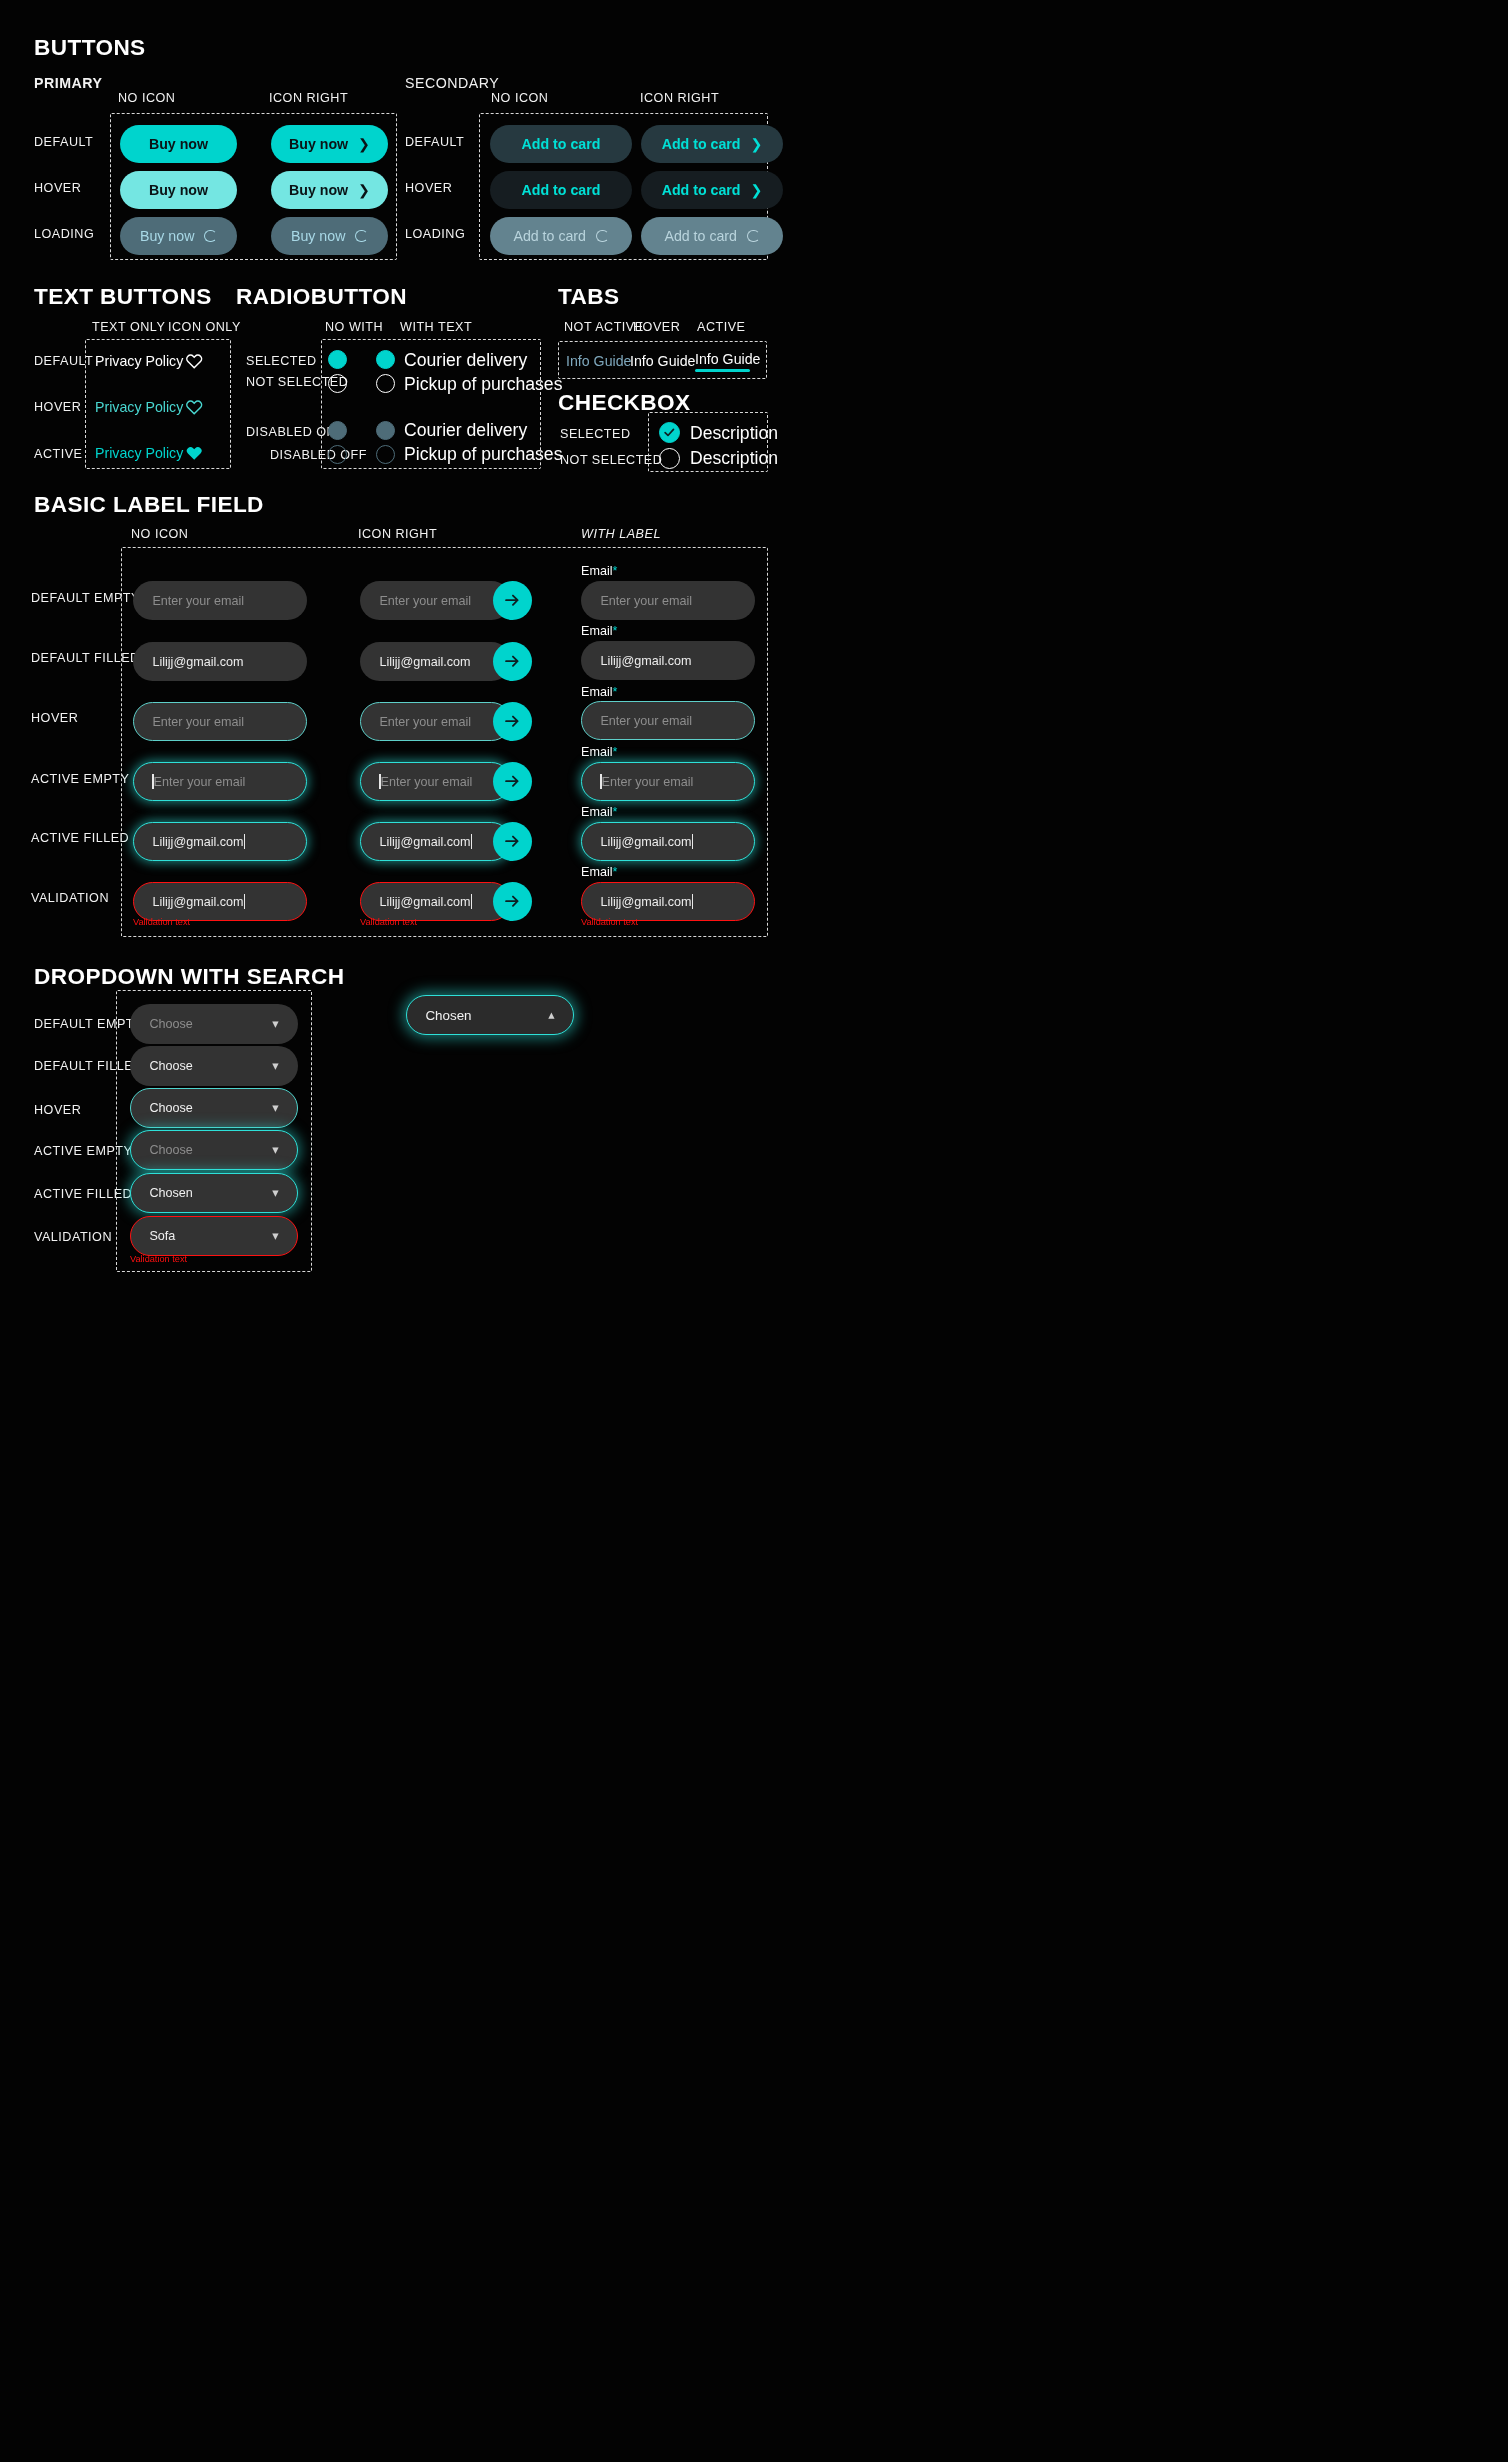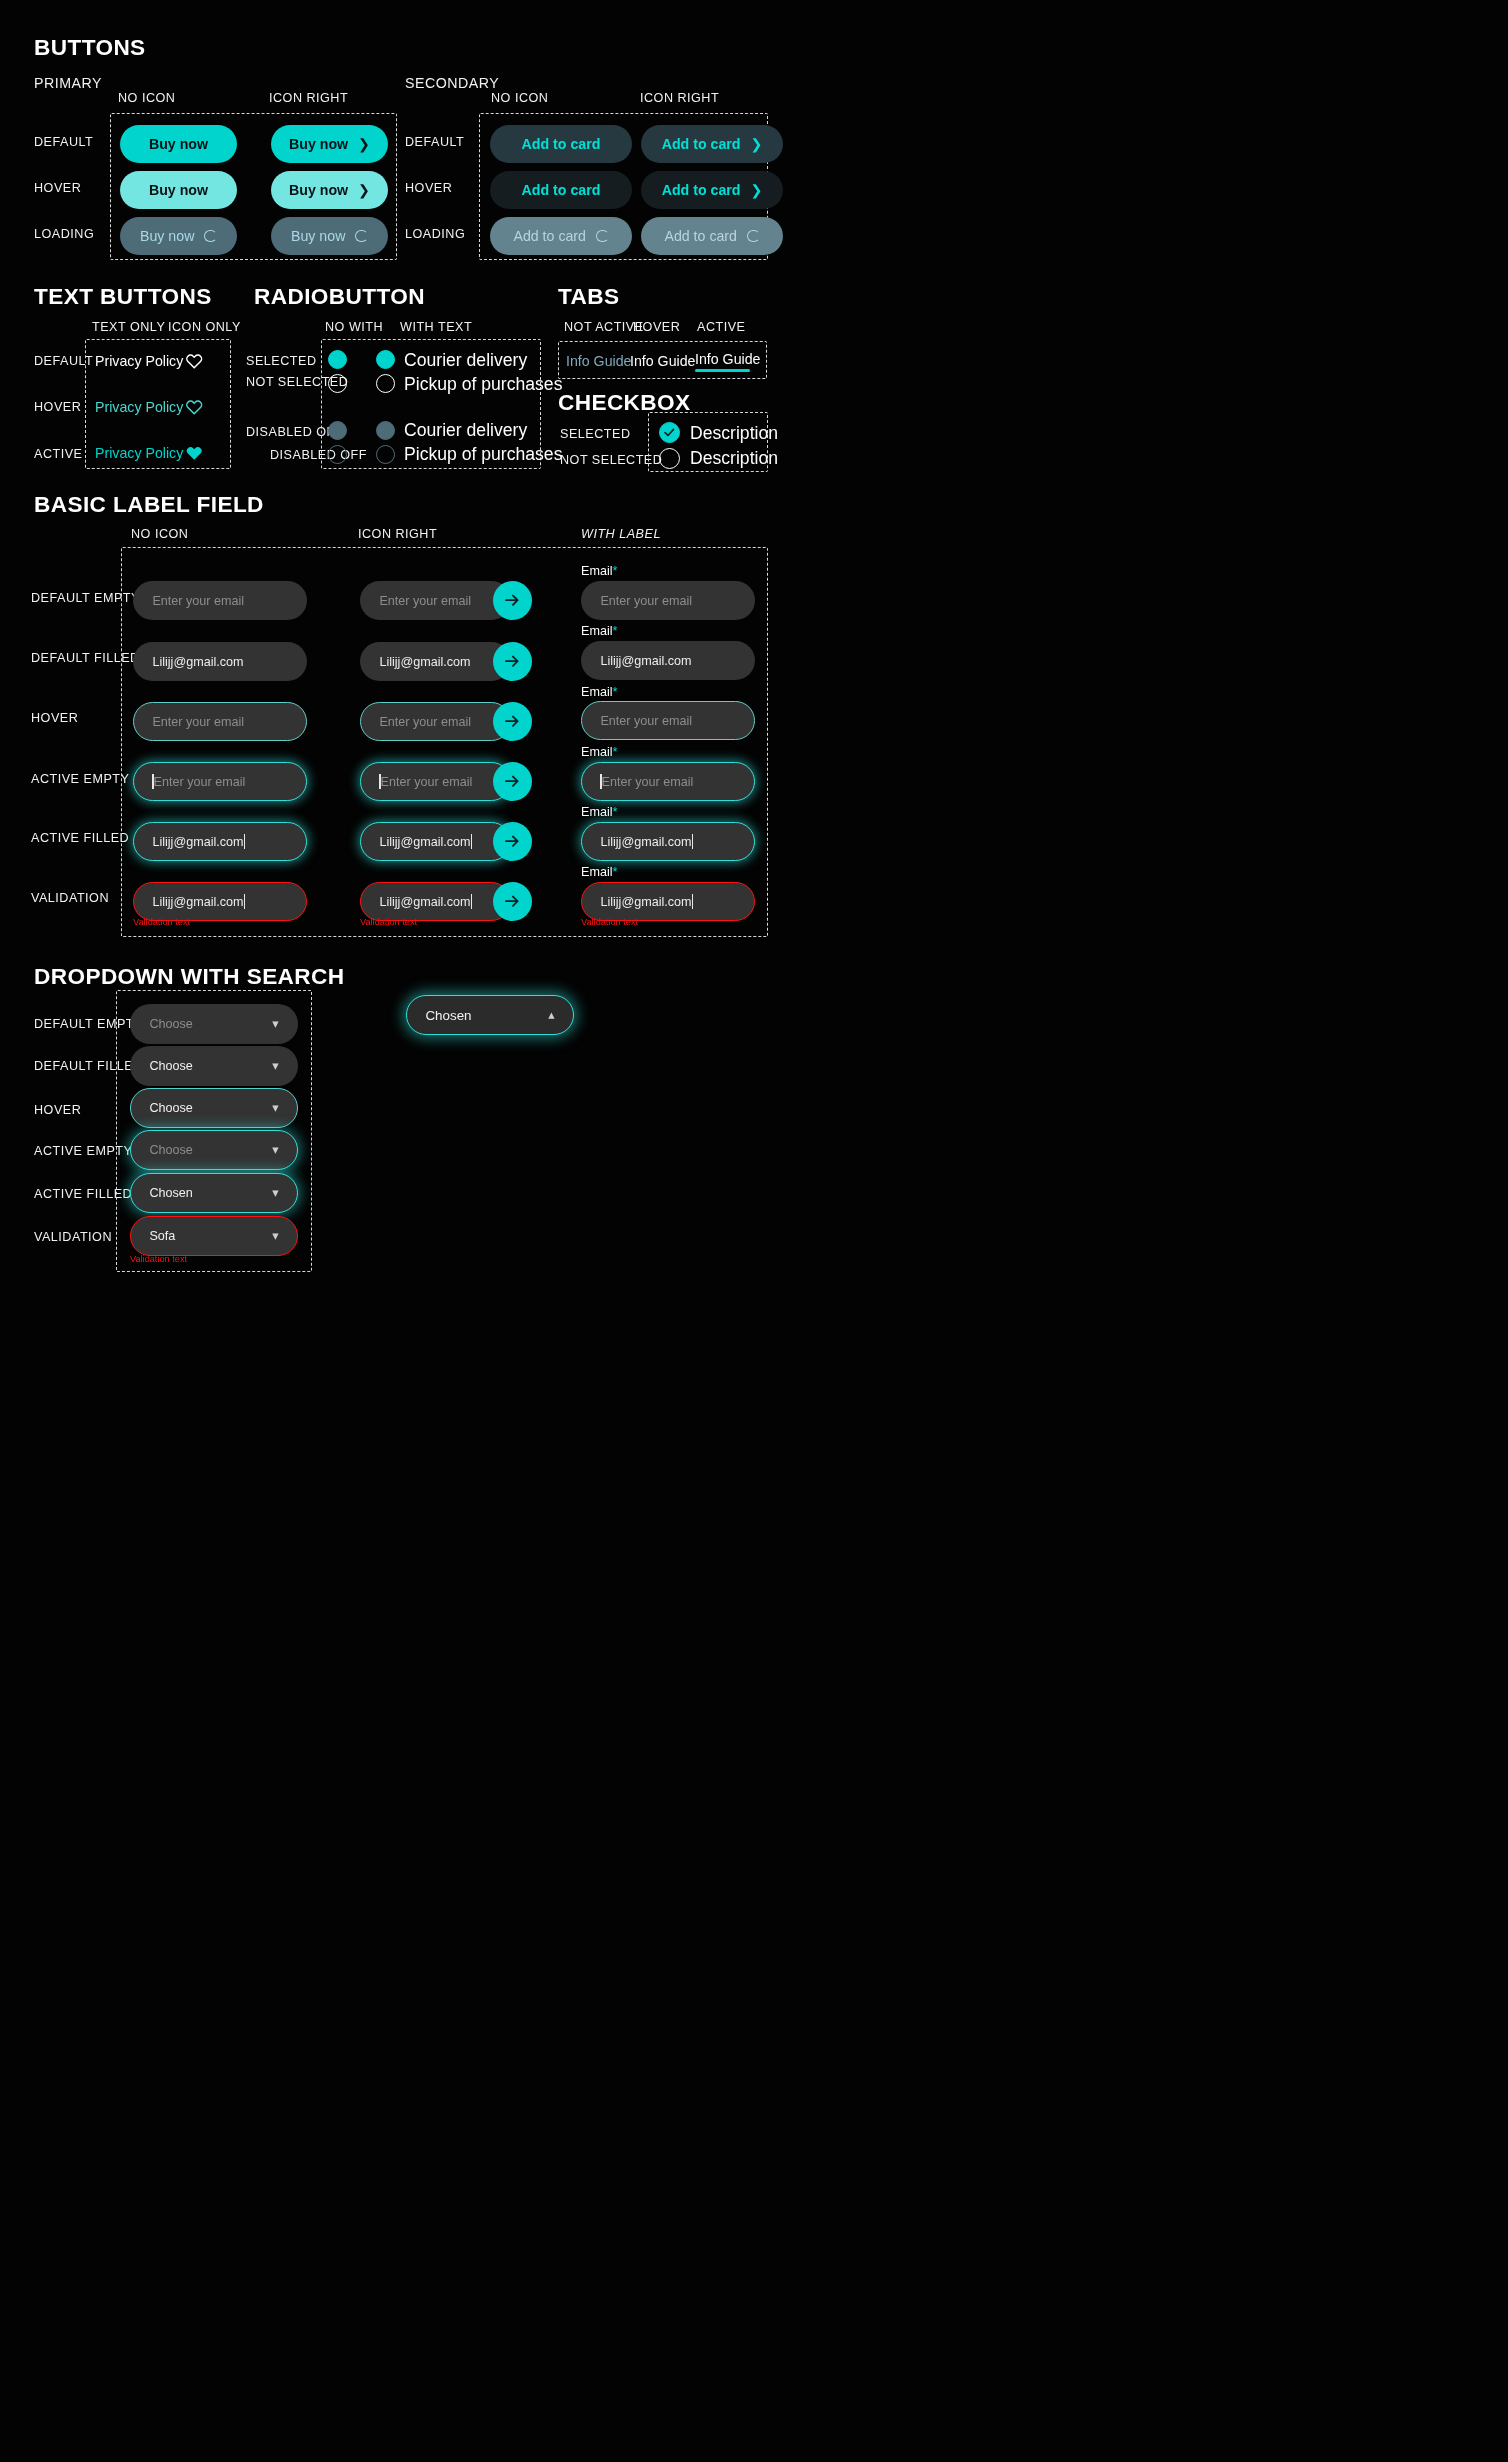--- a/index.html
+++ b/index.html
@@ -144,21 +144,21 @@
   .dd-item.muted{color:#a8a8a8;}
   .dd-item.sel{background:#636363;color:#ffffff;}
 </style>
 </head>
 <body>
 
 <div class="page">
 
   <div class="sec-title" style="left:34px;top:35px;">BUTTONS</div>
 
-  <div class="grp-head" style="left:34px;top:75px;">PRIMARY</div>
+  <div class="grp-head" style="left:34px;top:75px;font-weight:bold;">PRIMARY</div>
   <div class="grp-head" style="left:405px;top:75px;">SECONDARY</div>
 
   <div class="col-head" style="left:118px;top:91px;">NO ICON</div>
   <div class="col-head" style="left:269px;top:91px;">ICON RIGHT</div>
   <div class="col-head" style="left:491px;top:91px;">NO ICON</div>
   <div class="col-head" style="left:640px;top:91px;">ICON RIGHT</div>
 
   <div class="row-lab" style="left:34px;top:135px;">DEFAULT</div>
   <div class="row-lab" style="left:34px;top:181px;">HOVER</div>
   <div class="row-lab" style="left:34px;top:227px;">LOADING</div>
@@ -243,21 +243,21 @@
     <svg viewBox="0 0 24 24" width="18.4" height="18.4" fill="none" stroke="#49d6d0" stroke-width="2">
         <path d="M12 20.5 3.8 12.4a4.9 4.9 0 0 1 0-6.9 4.9 4.9 0 0 1 6.9 0l1.3 1.3 1.3-1.3a4.9 4.9 0 0 1 6.9 0 4.9 4.9 0 0 1 0 6.9Z"></path>
       </svg>
   </div>
   <div class="heart" style="left:185px;top:444px;">
     <svg viewBox="0 0 24 24" width="18.4" height="18.4" fill="#00d4cd">
         <path d="M12 20.5 3.8 12.4a4.9 4.9 0 0 1 0-6.9 4.9 4.9 0 0 1 6.9 0l1.3 1.3 1.3-1.3a4.9 4.9 0 0 1 6.9 0 4.9 4.9 0 0 1 0 6.9Z"></path>
       </svg>
   </div>
 
-  <div class="sec-title" style="left:254px;top:284px;">RADIOBUTTON</div>
+  <div class="sec-title" style="left:236px;top:284px;">RADIOBUTTON</div>
   <div class="col-head" style="left:325px;top:320px;">NO WITH</div>
   <div class="col-head" style="left:400px;top:320px;">WITH TEXT</div>
 
   <div class="row-lab" style="left:246px;top:354px;">SELECTED</div>
   <div class="row-lab" style="left:246px;top:375px;">NOT SELECTED</div>
   <div class="row-lab" style="left:246px;top:425px;">DISABLED ON</div>
   <div class="row-lab" style="left:246px;top:448px;margin-left:24px;">DISABLED OFF</div>
 
   <div class="dash" style="left:321px;top:339px;width:220px;height:130px;"></div>
 

